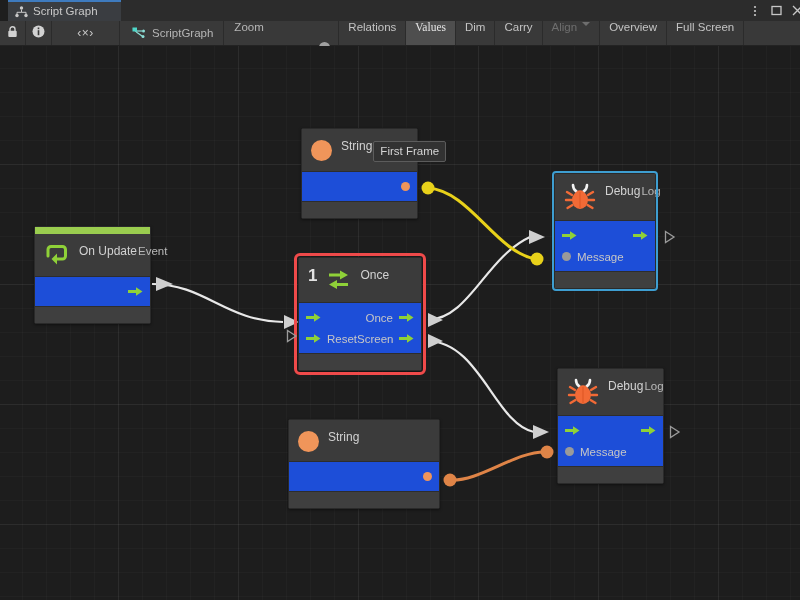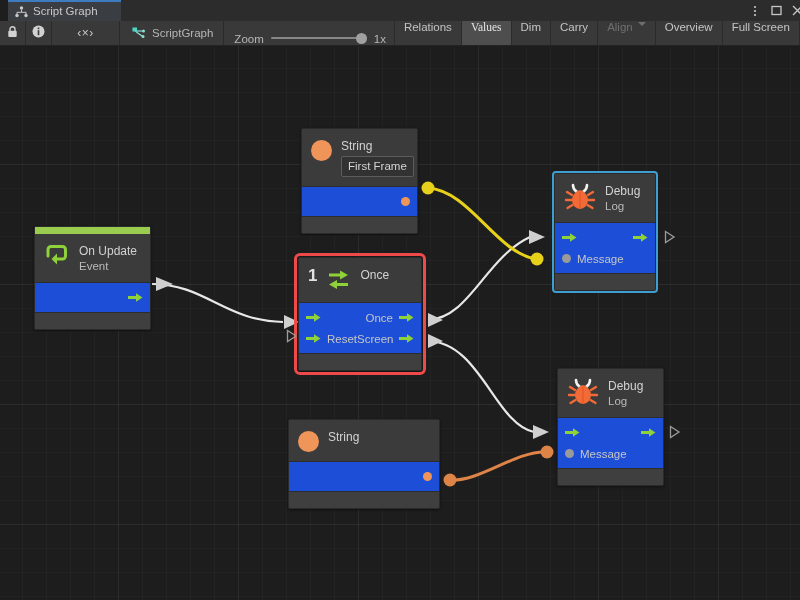--- a/index.html
+++ b/index.html
@@ -74,23 +74,24 @@
   .tb-icon-btn.w { width: 68px; }
 
   .breadcrumb {
     display: flex; align-items: center; gap: 6px;
     padding: 0 10px 0 12px; height: 24px;
     border-right: 1px solid #2b2b2b;
   }
   .breadcrumb-label { color: #b6b6b6; font-size: 11.5px; }
 
   .zoomwrap {
-    display: flex; align-items: flex-end; gap: 7px;
+    display: flex; align-items: flex-start; gap: 7px;
     padding: 0 8px 0 10px; height: 24px;
     border-right: 1px solid #2b2b2b;
+    flex-direction: column;
   }
   .zoom-label { color: #b6b6b6; font-size: 11.5px; }
   .zoom-slider {
     position: relative; width: 96px; height: 14px;
     display: flex; align-items: center;
   }
   .zoom-track {
     position: absolute; left: 0; right: 0; top: 6px;
     height: 2px; background: #868686; border-radius: 1px;
   }
@@ -140,21 +141,21 @@
   .node-accent {
     height: 7px; width: 100%;
     background: #9acd4f;
   }
   .node-head {
     display: flex; align-items: flex-start; gap: 9px;
     padding: 9px 10px 9px 9px;
     background: #3b3b3b;
     border-bottom: 1px solid #2d2d2d;
   }
-  .node-head-text { display: flex; flex-direction: column; gap: 1px; padding-top: 1px; }
+  .node-head-text { display: flex; gap: 1px; padding-top: 1px; }
   .node-title { font-size: 12px; color: #d2d2d2; line-height: 14px; white-space: nowrap; }
   .node-sub   { font-size: 11.5px; color: #b9b9b9; line-height: 14px; white-space: nowrap; }
 
   .node-body {
     background: #1d4ed8;
     padding: 4px 0 4px 0;
     border-bottom: 1px solid #2d2d2d;
   }
   .node-foot {
     background: #3f3f3f;

